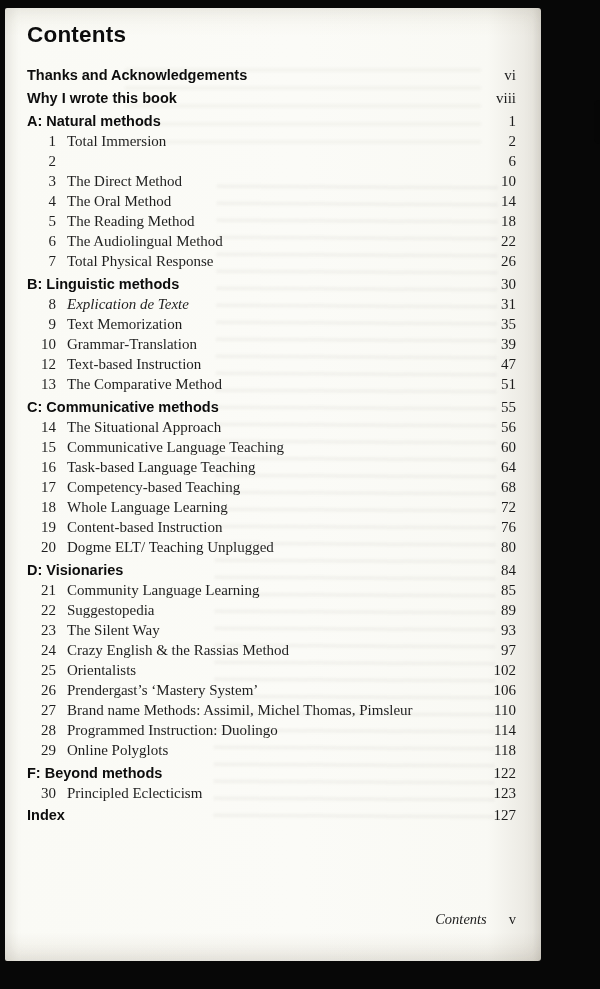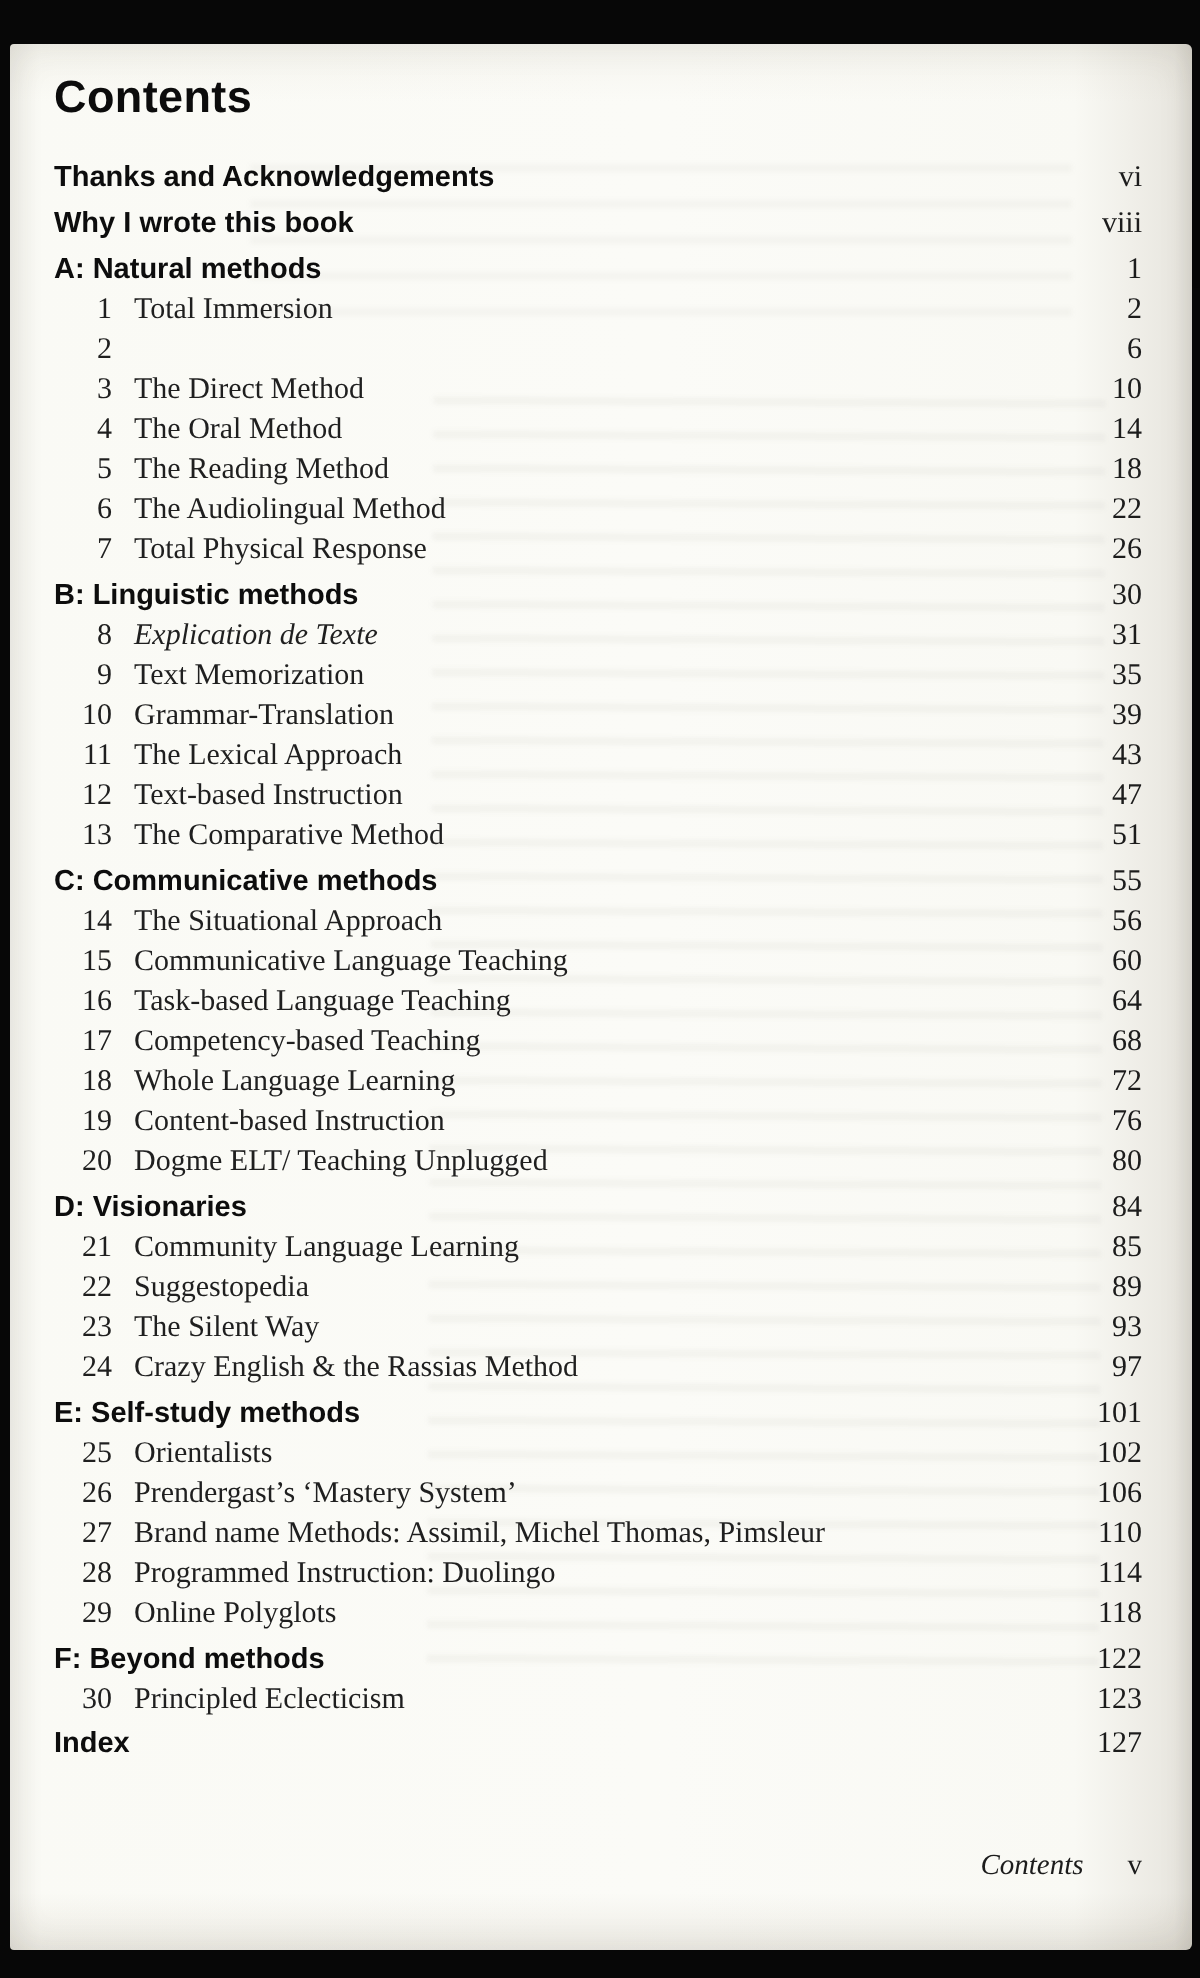--- a/index.html
+++ b/index.html
@@ -1,18 +1,18 @@
 <!DOCTYPE html>
 <html><head>
 <meta charset="utf-8">
 <style>
   html,body{margin:0;padding:0;background:#000;}
   .photo{position:relative;width:600px;height:989px;background:#070707;overflow:hidden;
          font-family:"Liberation Serif", serif;}
-  .page{position:absolute;left:5px;top:22px;width:591px;height:953px;
+  .page{position:absolute;left:5px;top:8px;width:536px;height:953px;
         background:linear-gradient(90deg,#f3f2ee 0,#fcfcf9 2.5%,#fdfdfb 55%,#fbfbf8 90%,#ebe9e4 98.5%,#dedbd5 100%),
                    linear-gradient(180deg,#f7f6f2 0,#fdfdfb 3%,#fdfdfb 97%,#efede8 100%);
         background-blend-mode:multiply;
         border-radius:2px 3px 3px 2px;
         box-shadow:inset 0 0 18px rgba(60,55,45,0.10);}
   .bleed{position:absolute;left:210px;right:45px;top:170px;bottom:130px;
          background:repeating-linear-gradient(0deg,transparent 0 13px,rgba(100,95,85,0.05) 13px 17px);
          filter:blur(1px);transform:rotate(.3deg);pointer-events:none;}
   .bleed2{position:absolute;left:120px;right:60px;top:60px;height:90px;
          background:repeating-linear-gradient(0deg,transparent 0 14px,rgba(100,95,85,0.045) 14px 18px);
@@ -106,25 +106,20 @@
             <span class="num">9</span>
             <span class="lab">Text Memorization</span>
             <span class="pg">35</span>
           </div>
           <div class="row chap">
             <span class="num">10</span>
             <span class="lab">Grammar-Translation</span>
             <span class="pg">39</span>
           </div>
           <div class="row chap">
-            <span class="num">11</span>
-            <span class="lab">The Lexical Approach</span>
-            <span class="pg">43</span>
-          </div>
-          <div class="row chap">
             <span class="num">12</span>
             <span class="lab">Text-based Instruction</span>
             <span class="pg">47</span>
           </div>
           <div class="row chap">
             <span class="num">13</span>
             <span class="lab">The Comparative Method</span>
             <span class="pg">51</span>
           </div>
           <div class="row head">
@@ -182,24 +177,20 @@
           </div>
           <div class="row chap">
             <span class="num">23</span>
             <span class="lab">The Silent Way</span>
             <span class="pg">93</span>
           </div>
           <div class="row chap">
             <span class="num">24</span>
             <span class="lab">Crazy English &amp; the Rassias Method</span>
             <span class="pg">97</span>
-          </div>
-          <div class="row head">
-            <span class="lab">E: Self-study methods</span>
-            <span class="pg">101</span>
           </div>
           <div class="row chap">
             <span class="num">25</span>
             <span class="lab">Orientalists</span>
             <span class="pg">102</span>
           </div>
           <div class="row chap">
             <span class="num">26</span>
             <span class="lab">Prendergast’s ‘Mastery System’</span>
             <span class="pg">106</span>

